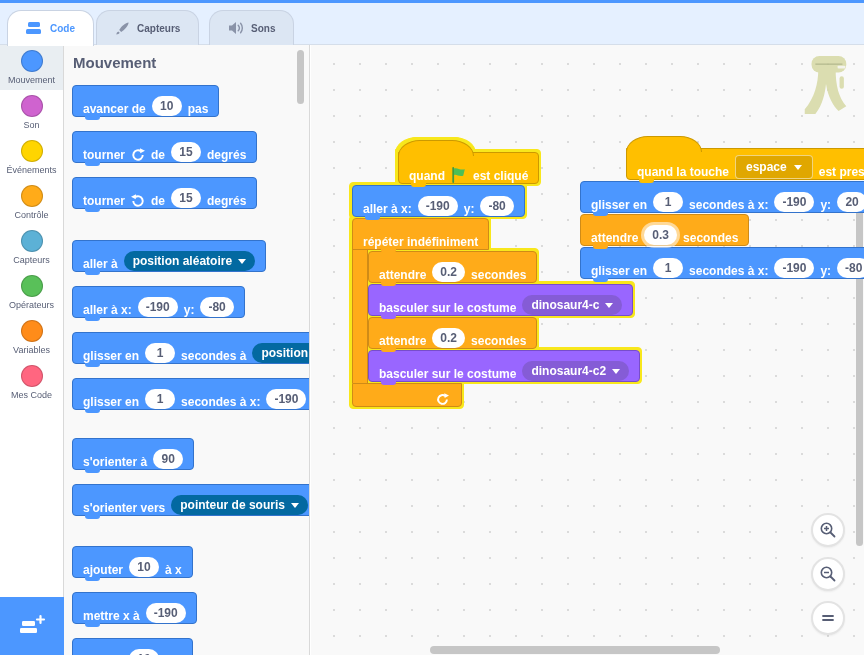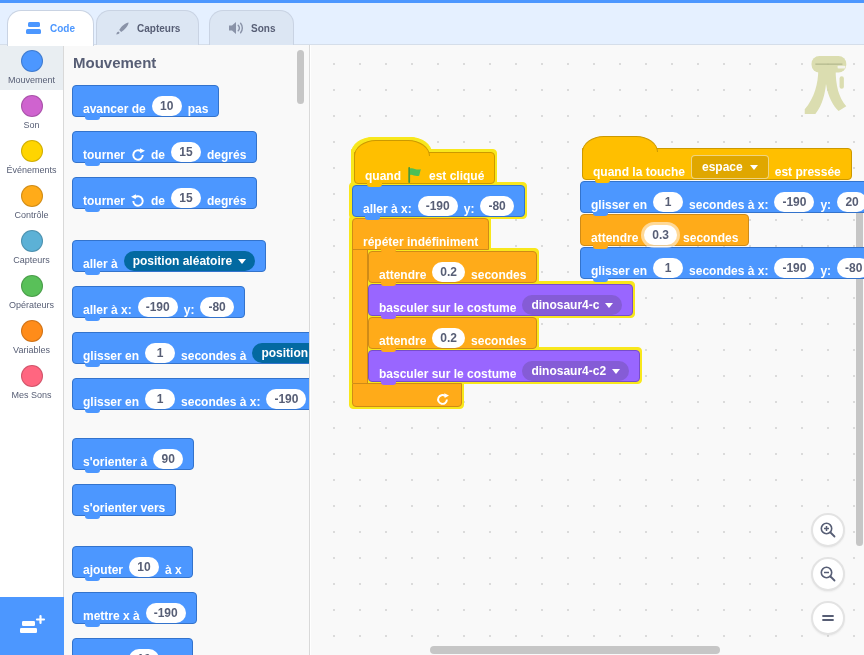--- a/index.html
+++ b/index.html
@@ -44,21 +44,21 @@
   
   .block { position:absolute; height:32px; display:inline-flex; align-items:flex-end; gap:6px;
            padding:0 10px; border-radius:4px; color:#fff; font-size:12px; font-weight:bold;
            white-space:nowrap; cursor:grab; }
   .block::after { content:''; position:absolute; left:12px; bottom:-4px; width:15px; height:4px;
                   background:inherit; border-radius:0 0 3px 3px; }
   .motion  { background:#4C97FF; border:1px solid #3373CC; }
   .events  { background:#FFBF00; border:1px solid #CC9900; }
   .control { background:#FFAB19; border:1px solid #CF8B17; }
   .looks   { background:#9966FF; border:1px solid #774DCB; }
-  .hat { border-radius:0 4px 4px 4px; }
+  .hat { border-radius:0 4px 4px 4px;margin-left:44px; }
   .hat::before { content:''; position:absolute; top:-13px; left:-1px; width:74px; height:15px;
                  background:inherit; border:1px solid #CC9900; border-bottom:none;
                  border-radius:37px 37px 0 0 / 27px 27px 0 0; }
   .ctop { border-radius:4px 4px 0 0; }
   .ctop::after { left:28px; }
   .cspine { position:absolute; width:16px; background:#FFAB19; border-left:1px solid #CF8B17; border-right:1px solid #CF8B17; }
   .cbot { border-radius:0 0 4px 4px; height:24px; justify-content:flex-end; padding-right:12px; }
   .cbot::after { display:none; }
 
   .bt  { pointer-events:none; }
@@ -146,21 +146,21 @@
     <div class="cat">
       <span class="dot" style="background: rgb(89, 192, 89);"></span>
       <span class="lbl">Opérateurs</span>
     </div>
     <div class="cat">
       <span class="dot" style="background: rgb(255, 140, 26);"></span>
       <span class="lbl">Variables</span>
     </div>
     <div class="cat">
       <span class="dot" style="background: rgb(255, 102, 128);"></span>
-      <span class="lbl">Mes Sons</span>
+      <span class="lbl">Mes Code</span>
     </div>
   </div>
 
   <div class="ext-btn">
     <span class="bic">
       <svg width="27" height="24" viewBox="0 0 27 24">
           <rect x="3" y="7" width="13" height="5" rx="1.2" fill="#fff"></rect>
           <rect x="1" y="14" width="17" height="5" rx="1.2" fill="#fff"></rect>
           <path d="M21.5 2v7M18 5.5h7" stroke="#fff" stroke-width="2.2" stroke-linecap="round"></path>
         </svg>
@@ -226,20 +226,24 @@
         <span class="bin">1</span>
         <span class="bt">secondes à x:</span>
         <span class="bin">-190</span>
       </div>
     <div class="block motion" style="left:8px; top:393px;">
         <span class="bt">s'orienter à</span>
         <span class="bin">90</span>
       </div>
     <div class="block motion" style="left:8px; top:439px;">
         <span class="bt">s'orienter vers</span>
+        <span class="bdd">
+          <span>pointeur de souris</span>
+          <span class="arr"></span>
+        </span>
       </div>
     <div class="block motion" style="left:8px; top:501px;">
         <span class="bt">ajouter</span>
         <span class="bin">10</span>
         <span class="bt">à x</span>
       </div>
     <div class="block motion" style="left:8px; top:547px;">
         <span class="bt">mettre x à</span>
         <span class="bin">-190</span>
       </div>

